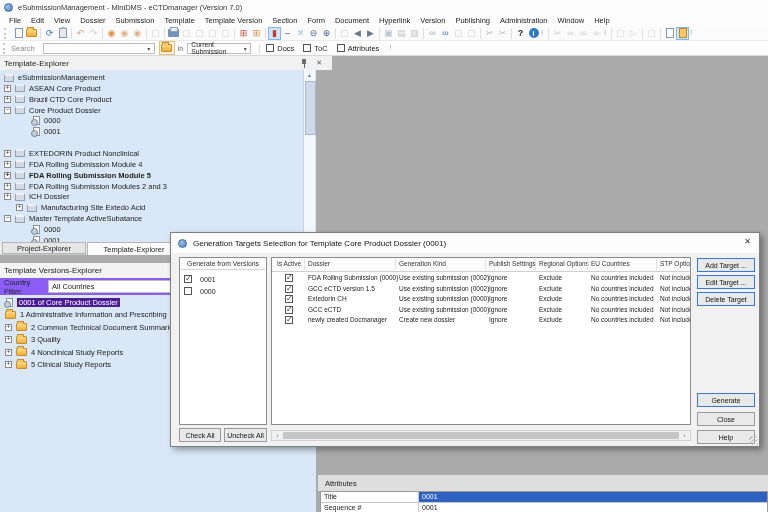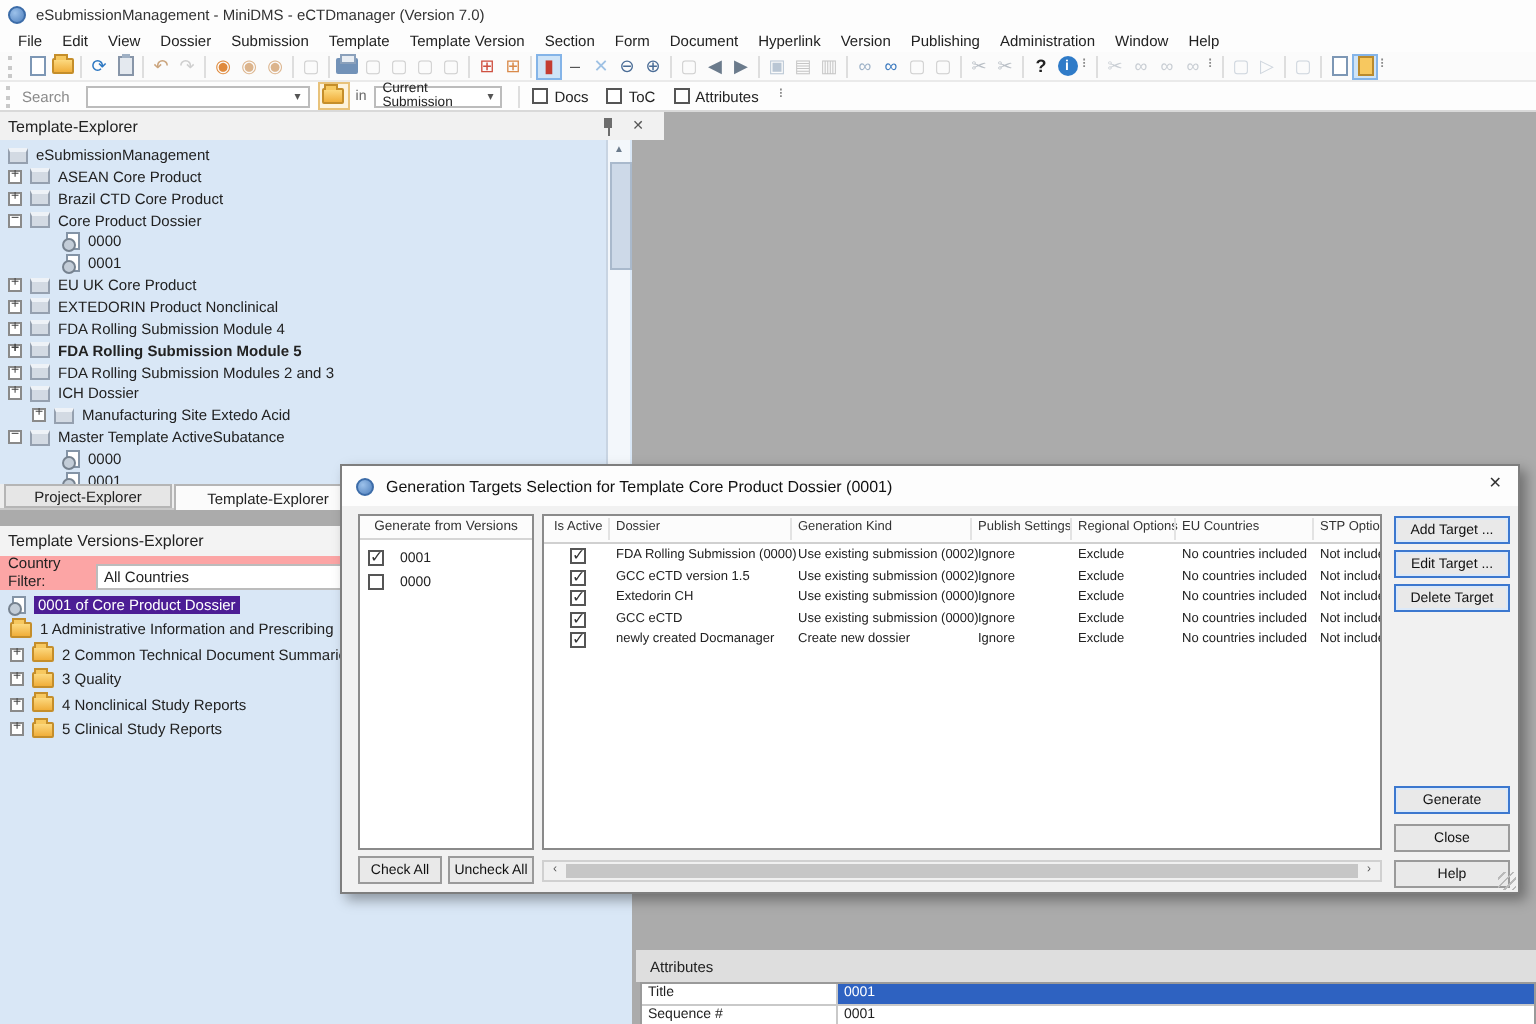--- a/index.html
+++ b/index.html
@@ -81,21 +81,21 @@
   .sb-dn::before{content:"\25BC";}
   .sb-thumb{position:absolute;left:1px;top:11px;width:9px;height:52px;background:#cdd9e8;border:1px solid #a9b9cc;}
 
   
   #tabsrow{left:0;top:242px;width:332px;height:13px;background:#ededed;border-bottom:1px solid #c9c9c9;box-sizing:border-box;}
   .tab{position:absolute;top:0;height:12px;font-size:7.5px;display:flex;align-items:center;justify-content:center;border:1px solid #b5b5b5;box-sizing:border-box;background:#e6e6e6;}
   #tab1{left:2px;width:84px;}
   #tab2{left:87px;width:94px;background:#fbfbfb;height:13px;border-bottom:none;}
   #ver-header{left:0;top:263px;width:316px;height:15px;background:#f3f3f3;display:flex;align-items:center;}
   #ver-header .t{font-size:8px;margin-left:4px;}
-  #countryrow{left:0;top:278px;width:316px;height:17px;background:#fca5a5;display:flex;align-items:flex-end;}
+  #countryrow{left:0;top:278px;width:316px;height:17px;background:#8b5cf6;display:flex;align-items:center;}
   #country-label{font-size:7.5px;margin-left:4px;width:44px;}
   #country-combo{width:262px;height:13px;font-size:7.5px;}
 
   
   #attr{left:318px;top:475px;width:450px;height:37px;}
   #attr-header{position:absolute;left:0;top:0;width:100%;height:16px;background:#dedede;display:flex;align-items:center;}
   #attr-header .t{font-size:7.5px;margin-left:7px;}
   #attr-grid{position:absolute;left:2px;top:16px;width:446px;height:24px;background:#fff;border:1px solid #9a9a9a;}
   .arow{position:absolute;left:0;width:100%;height:11px;display:flex;border-bottom:1px solid #c9c9c9;box-sizing:border-box;}
   .arow .alab{width:98px;border-right:1px solid #c9c9c9;box-sizing:border-box;font-size:7px;padding:1px 0 0 3px;background:#fff;}
@@ -318,25 +318,20 @@
         <span class="lbl">Core Product Dossier</span>
       </div>
       <div class="trow" style="top: 45.4px; padding-left: 33px;">
         <span class="i-ver"></span>
         <span class="lbl">0000</span>
       </div>
       <div class="trow" style="top: 56.25px; padding-left: 33px;">
         <span class="i-ver"></span>
         <span class="lbl">0001</span>
       </div>
-      <div class="trow" style="top: 67.1px; padding-left: 4px;">
-        <span class="xp">+</span>
-        <span class="i-cube"></span>
-        <span class="lbl">EU UK Core Product</span>
-      </div>
       <div class="trow" style="top: 77.95px; padding-left: 4px;">
         <span class="xp">+</span>
         <span class="i-cube"></span>
         <span class="lbl">EXTEDORIN Product Nonclinical</span>
       </div>
       <div class="trow" style="top: 88.8px; padding-left: 4px;">
         <span class="xp">+</span>
         <span class="i-cube"></span>
         <span class="lbl">FDA Rolling Submission Module 4</span>
       </div>

